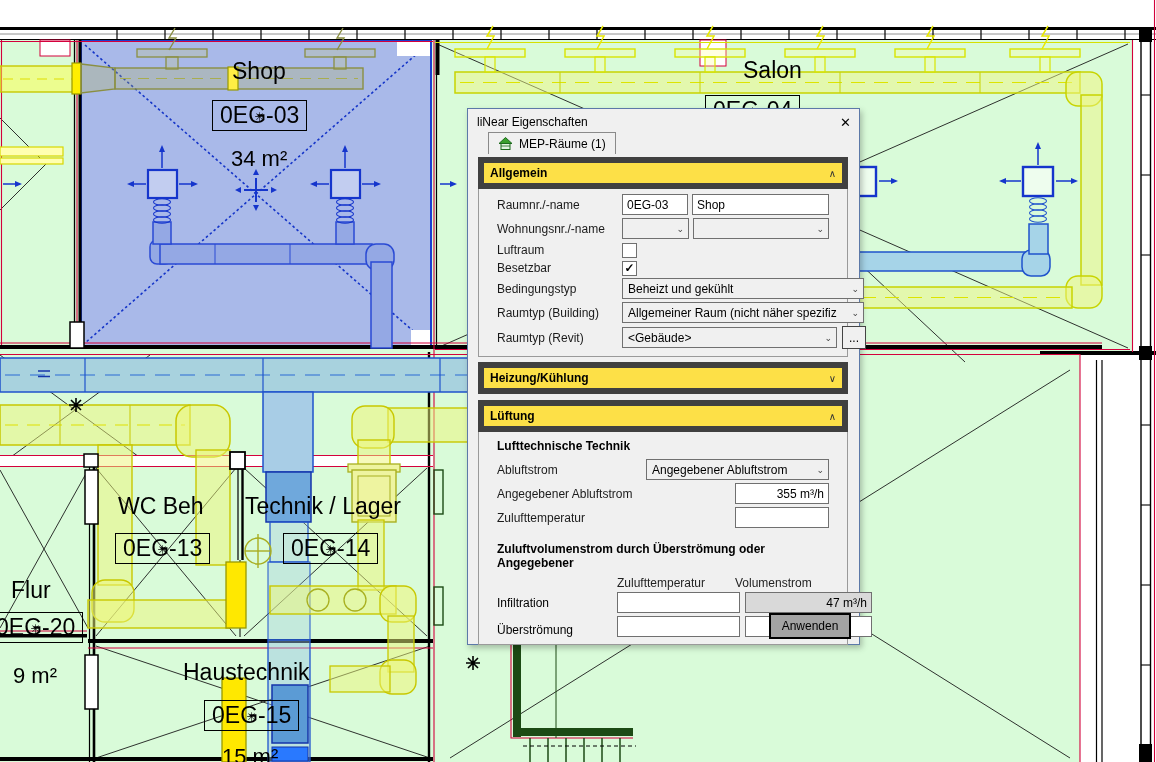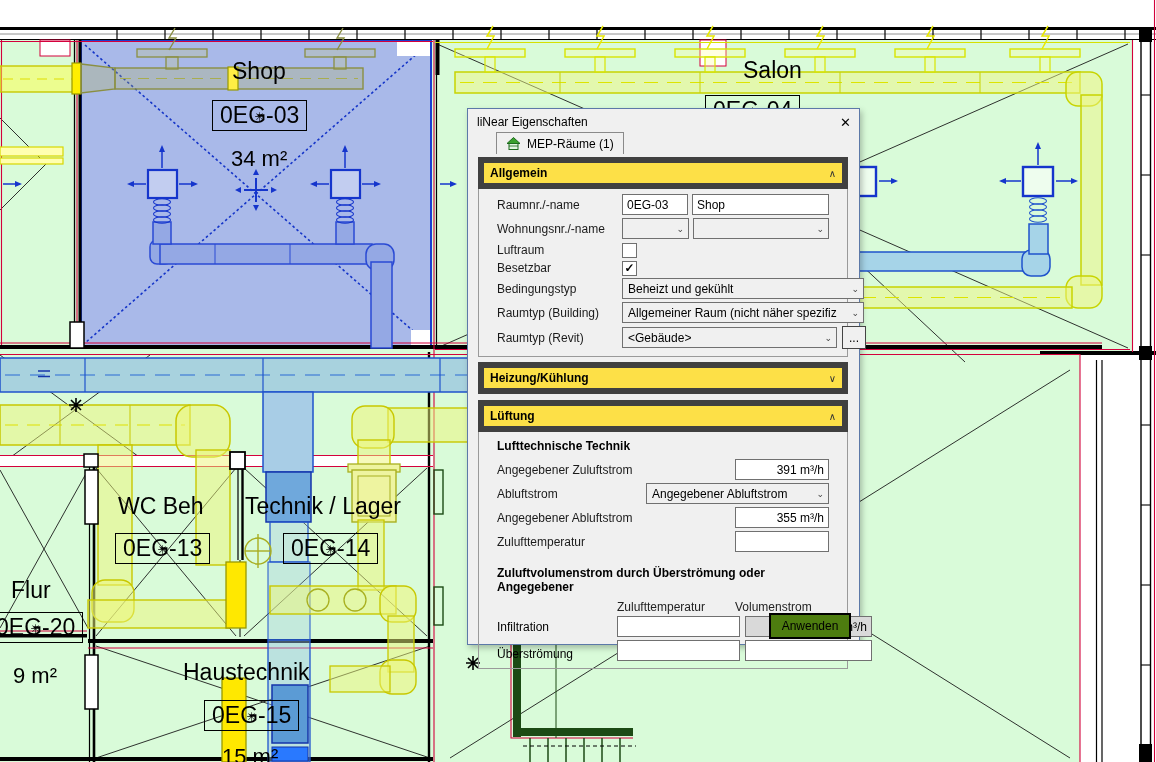--- a/index.html
+++ b/index.html
@@ -12,21 +12,21 @@
   .room-area{font-size:22px;}
   .tag-box{position:absolute;border:1.6px solid #000;padding:0 7px;font-size:23px;line-height:29px;
            z-index:2;color:#000;white-space:nowrap;}
   .tag-box .star{position:absolute;left:50%;top:56%;transform:translate(-50%,-50%);font-size:12px;}
   .tag-box .num{position:relative;}
   
   #dialog{position:absolute;left:467px;top:108px;width:391px;height:535px;background:#f0f0f0;
           border:1px solid #5c79a8;box-shadow:2px 3px 6px rgba(0,0,0,.25);z-index:10;font-size:12px;color:#000;}
   .titlebar{height:20px;display:flex;align-items:center;padding:3px 8px 0 9px;}
   .titlebar .close{margin-left:auto;font-size:13px;line-height:13px;cursor:default;}
-  .tabrow{padding-left:28px;height:22px;}
+  .tabrow{padding-left:20px;height:22px;}
   .tab{display:inline-flex;align-items:center;gap:6px;border:1px solid #8a8a8a;border-bottom:none;
        background:#f0f0f0;height:21px;padding:0 9px;}
   .sections{padding:3px 11px 0 10px;}
   .sec-head{display:flex;justify-content:space-between;align-items:center;border:6px solid #404040;
             background:#fde047;height:20px;padding:0 6px;font-weight:bold;}
   .sec-head .chev{font-weight:normal;font-size:10px;color:#333;}
   .group{border:1px solid #9a9a9a;border-top:none;padding:5px 18px 7px;}
   .row{display:flex;align-items:center;margin-bottom:3px;}
   .row:last-child{margin-bottom:0;}
   .lbl{width:125px;flex:none;color:#1b1b1b;}
@@ -37,21 +37,21 @@
   .dd{height:19px;border:1px solid #707070;background:#f0f0f0;display:flex;align-items:center;
       justify-content:space-between;padding:0 4px 0 5px;overflow:hidden;white-space:nowrap;}
   .dd .chev{font-size:9px;color:#444;margin-left:3px;flex:none;}
   .cb{width:13px;height:13px;border:1px solid #707070;background:#fff;font-size:12px;line-height:12px;
       text-align:center;font-weight:bold;flex:none;}
   .cbrow{height:16px;margin-bottom:2px;}
   .subhead{font-weight:bold;margin:2px 0 6px;}
   .gap{height:9px;}
   .colhdr{display:flex;margin-bottom:2px;color:#222;}
   .btnbar{position:absolute;right:8px;bottom:5px;}
-  .btn-apply{width:78px;height:22px;border:2px solid #000;background:#4d7c0f;display:flex;
+  .btn-apply{width:78px;height:22px;border:2px solid #000;background:#a3a3a3;display:flex;
              align-items:center;justify-content:center;}
   .w56{width:56px;flex:none;} .wflex{flex:1;} .w231{width:231px;flex:none;}
   .w204{width:204px;flex:none;} .wbtn{width:22px;height:21px;flex:none;margin-left:5px;border:1px solid #444;
         background:#f0f0f0;display:flex;align-items:center;justify-content:center;}
   .w84{width:84px;flex:none;margin-left:auto;} .w172{width:172px;flex:none;margin-left:auto;}
   .lfl{flex:1;color:#1b1b1b;}
   .c1{width:120px;flex:none;} .c2{width:113px;flex:none;} .c3{width:117px;flex:none;margin-left:5px;}
 </style>
 </head>
 <body>
@@ -514,24 +514,20 @@
       <span class="chev">∨</span>
     </div>
 
     <div class="sec-head" style="margin-top:6px;">
       <span>Lüftung</span>
       <span class="chev">∧</span>
     </div>
     <div class="group">
       <div class="subhead">Lufttechnische Technik</div>
       <div class="row">
-        <span class="lfl">Angegebener Zuluftstrom</span>
-        <div class="inp right w84">391 m³/h</div>
-      </div>
-      <div class="row">
         <span class="lfl">Abluftstrom</span>
         <div class="dd w172">
           <span>Angegebener Abluftstrom</span>
           <span class="chev">⌄</span>
         </div>
       </div>
       <div class="row">
         <span class="lfl">Angegebener Abluftstrom</span>
         <div class="inp right w84">355 m³/h</div>
       </div>

